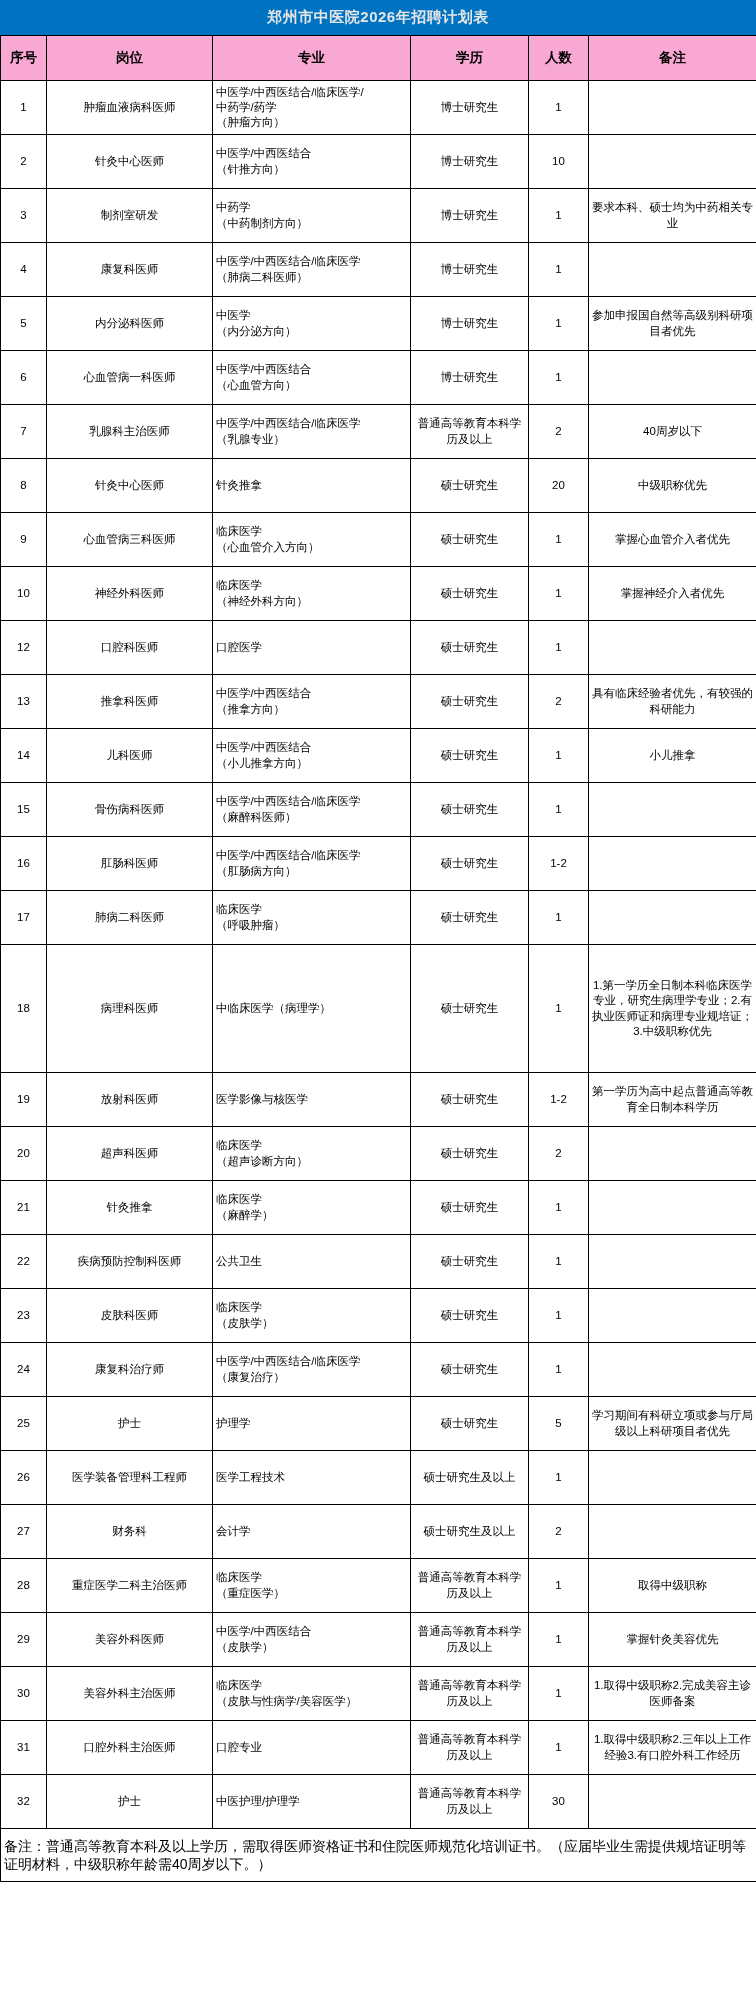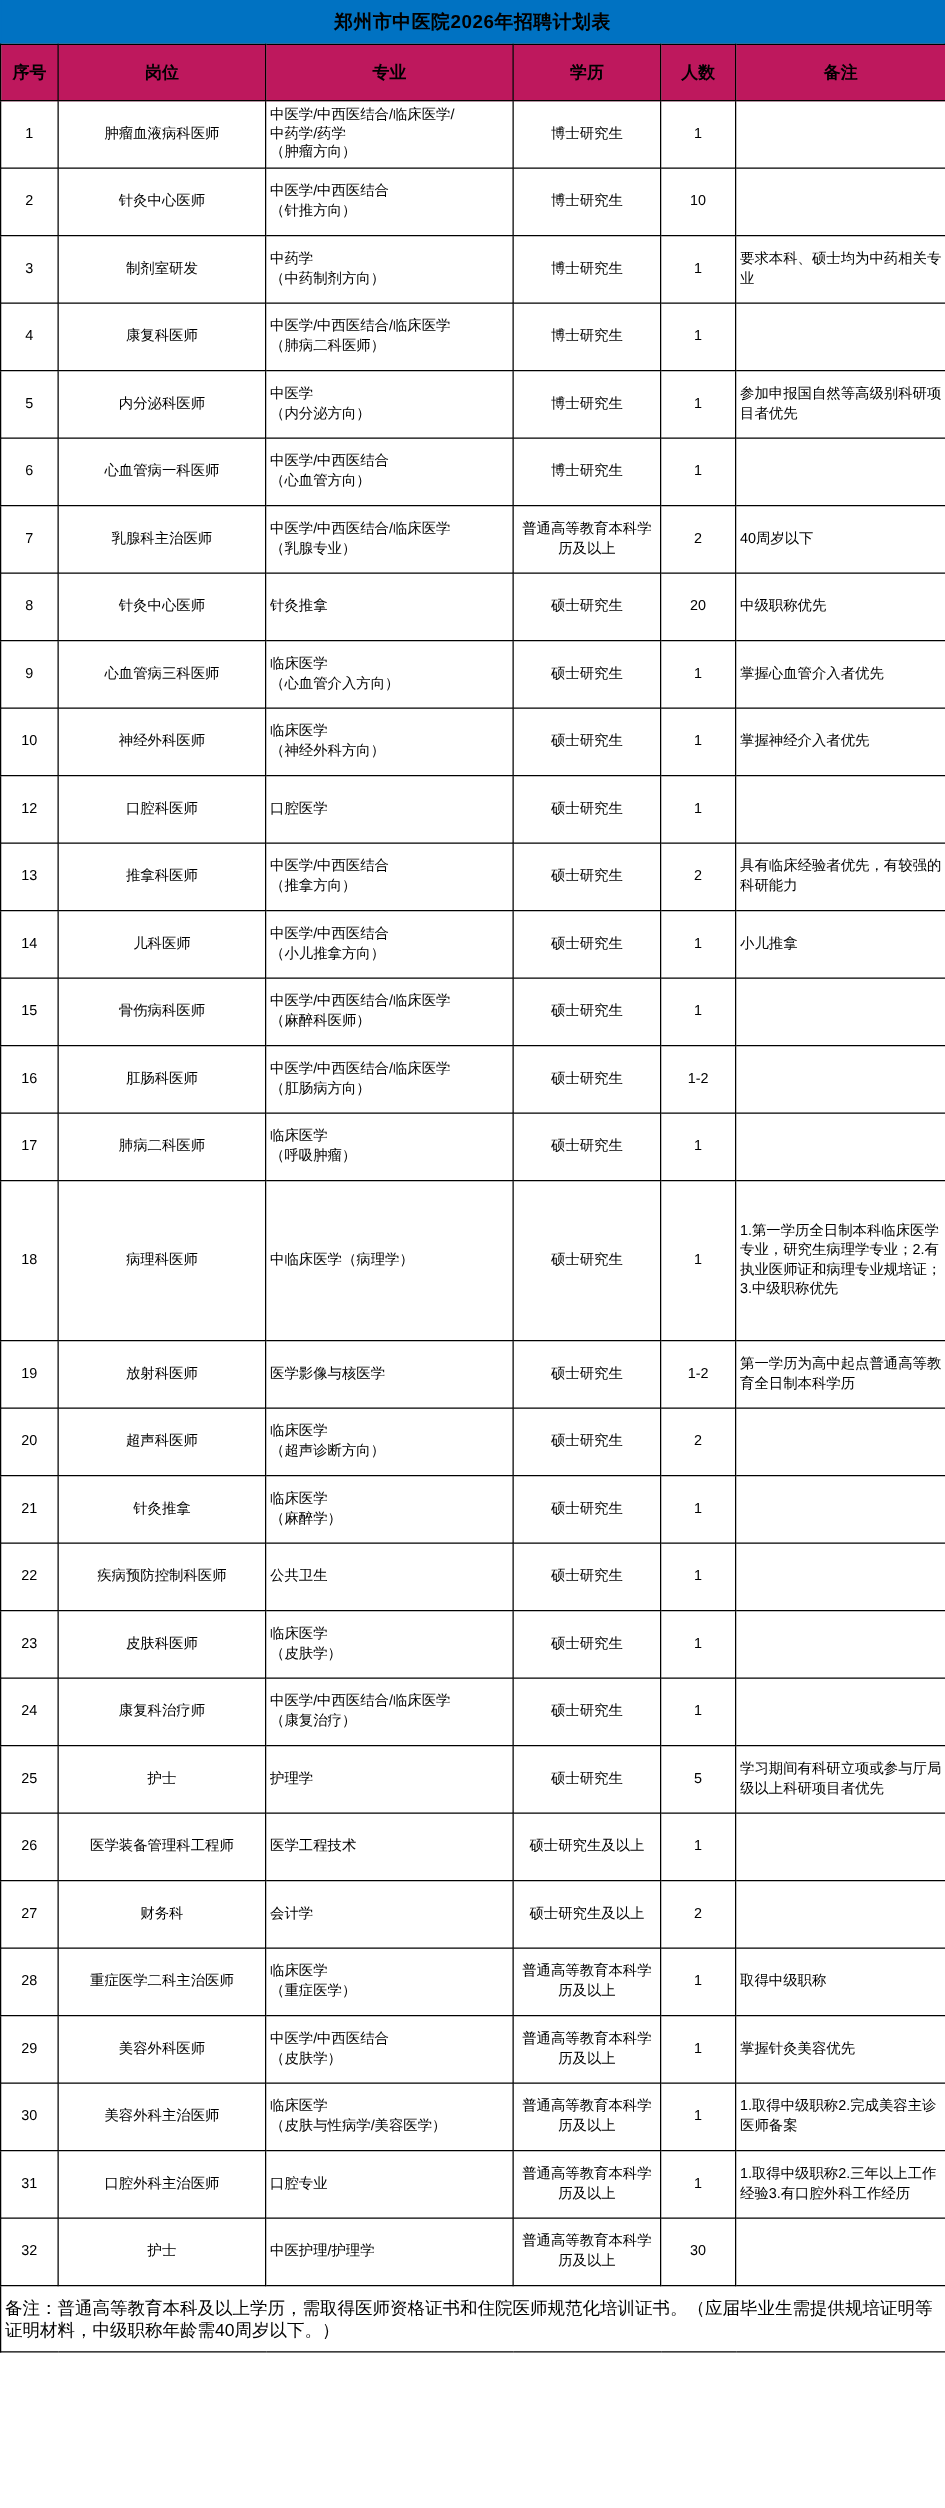--- a/index.html
+++ b/index.html
@@ -16,21 +16,21 @@
     width: 756px;
     min-height: 2006px;
     background: #ffffff;
     position: relative;
     box-sizing: border-box;
   }
 
   
   .title-bar {
     background: #0072C2;
-    color: #000000;
+    color: #e5e5e5;
     height: 35px;
     display: flex;
     align-items: center;
     justify-content: center;
     font-size: 15px;
     font-weight: bold;
     letter-spacing: .5px;
     border-left: 1px solid #0072C2;
     border-right: 1px solid #0072C2;
   }
@@ -43,40 +43,40 @@
     font-size: 11.5px;
   }
   table.plan td, table.plan th {
     border: 1px solid #000000;
     padding: 3px 3px;
     vertical-align: middle;
     line-height: 1.32;
     word-break: break-all;
   }
   thead th {
-    background: #be185d;
+    background: #f9a8d4;
     font-weight: bold;
     font-size: 13.5px;
     height: 38px;
     text-align: center;
   }
   
   col.c-idx    { width: 46px; }
   col.c-post   { width: 166px; }
   col.c-major  { width: 198px; }
   col.c-edu    { width: 118px; }
   col.c-num    { width: 60px; }
   col.c-remark { width: 168px; }
 
   td.idx    { text-align: center; }
   td.post   { text-align: center; }
   td.major  { }
   td.edu    { text-align: center; }
   td.num    { text-align: center; }
-  td.remark { text-align: left; padding-left: 5px; }
+  td.remark { text-align: center; padding-left: 5px; }
 
   td.major .sub,
   td.post  .sub { display: block; }
 
   tr.data-row { height: 54px; }
 
   td.footer-note {
     text-align: left;
     font-size: 14px;
     line-height: 1.55;

